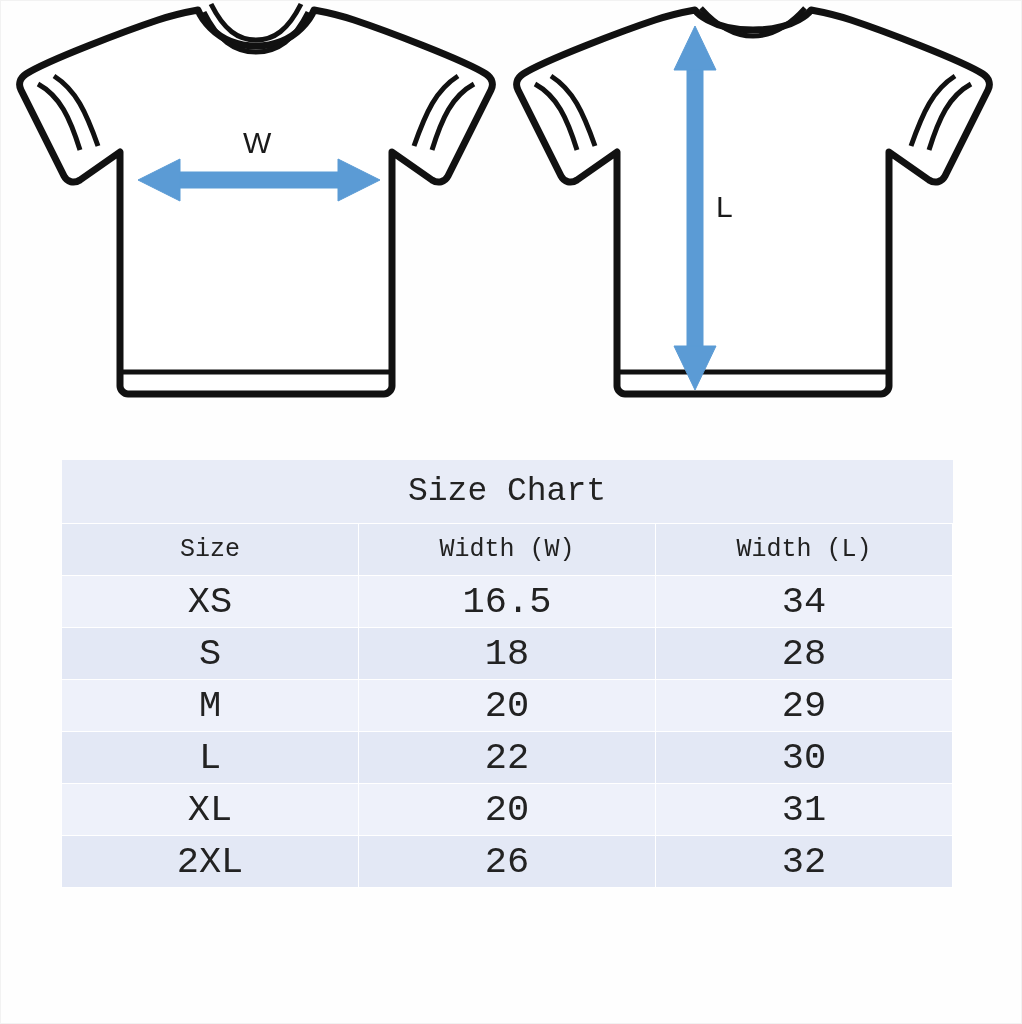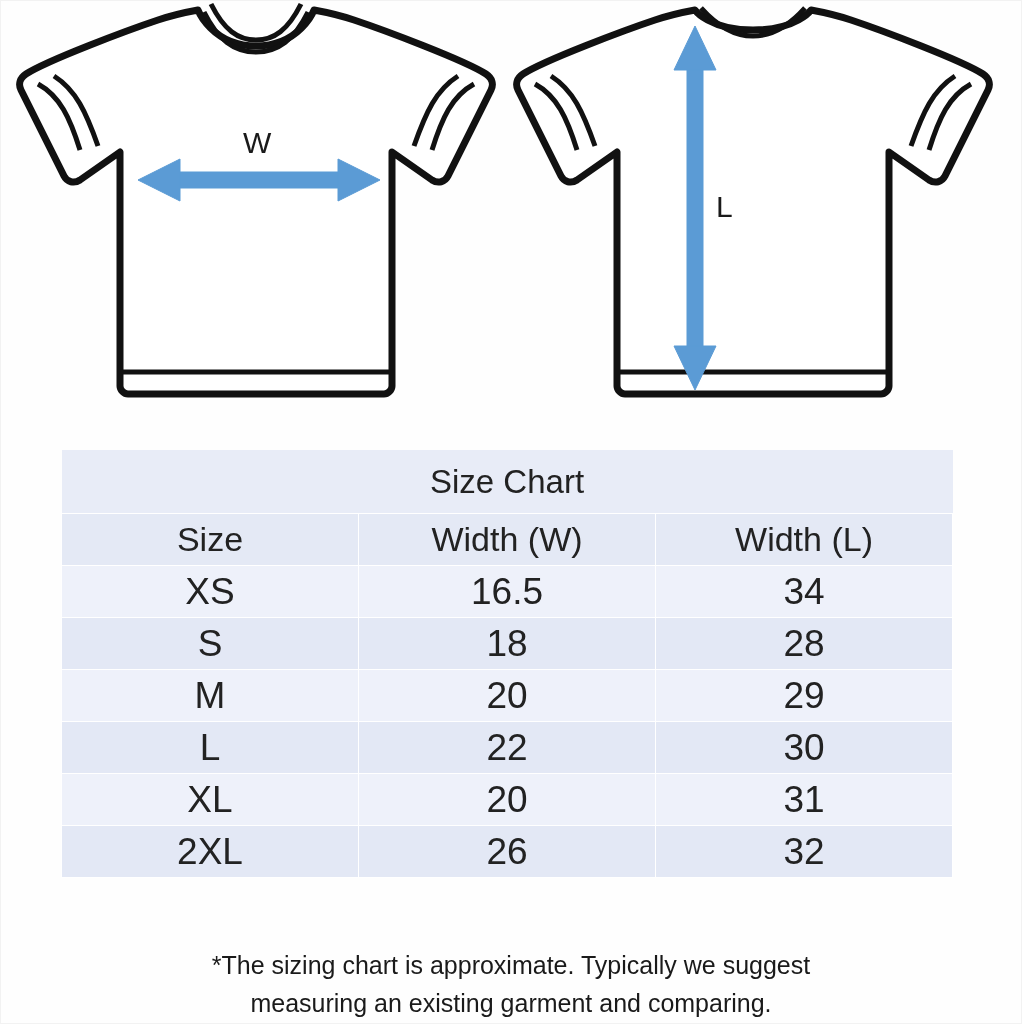--- a/index.html
+++ b/index.html
@@ -41,22 +41,23 @@
     color: #1a1a1a;
     font-family: "Liberation Sans", sans-serif;
   }
   .label-w { left: 243px; top: 126px; }
   .label-l { left: 716px; top: 190px; }
 
   
   .table-wrap {
     position: absolute;
     left: 61px;
-    top: 450px;
+    top: 460px;
     width: 891px;
+    font-family: Liberation Mono, monospace;
   }
   table.size-chart {
     border-collapse: collapse;
     width: 891px;
     table-layout: fixed;
   }
   table.size-chart td,
   table.size-chart th {
     text-align: center;
     font-weight: normal;
@@ -68,21 +69,21 @@
     border: 1px solid #ffffff;
     background: #e8ecf7;
   }
   tr.title-row td {
     font-size: 33px;
     height: 63px;
     background: #e8ecf7;
     border: none;
   }
   tr.head-row td {
-    font-size: 34px;
+    font-size: 25px;
     background: #e4e9f5;
   }
   tr.odd td  { background: #eef1fa; }
   tr.even td { background: #e3e8f5; }
 
   col.c-size   { width: 297px; }
   col.c-width  { width: 297px; }
   col.c-length { width: 297px; }
 
   
@@ -212,18 +213,14 @@
         </tr>
         <tr class="even">
           <td>2XL</td>
           <td>26</td>
           <td>32</td>
         </tr>
       </tbody>
     </table>
   </div>
 
-  <div class="footnote">
-    <div>*The sizing chart is approximate. Typically we suggest</div>
-    <div>measuring an existing garment and comparing.</div>
-  </div>
 
 </div>
 
 </body></html>

